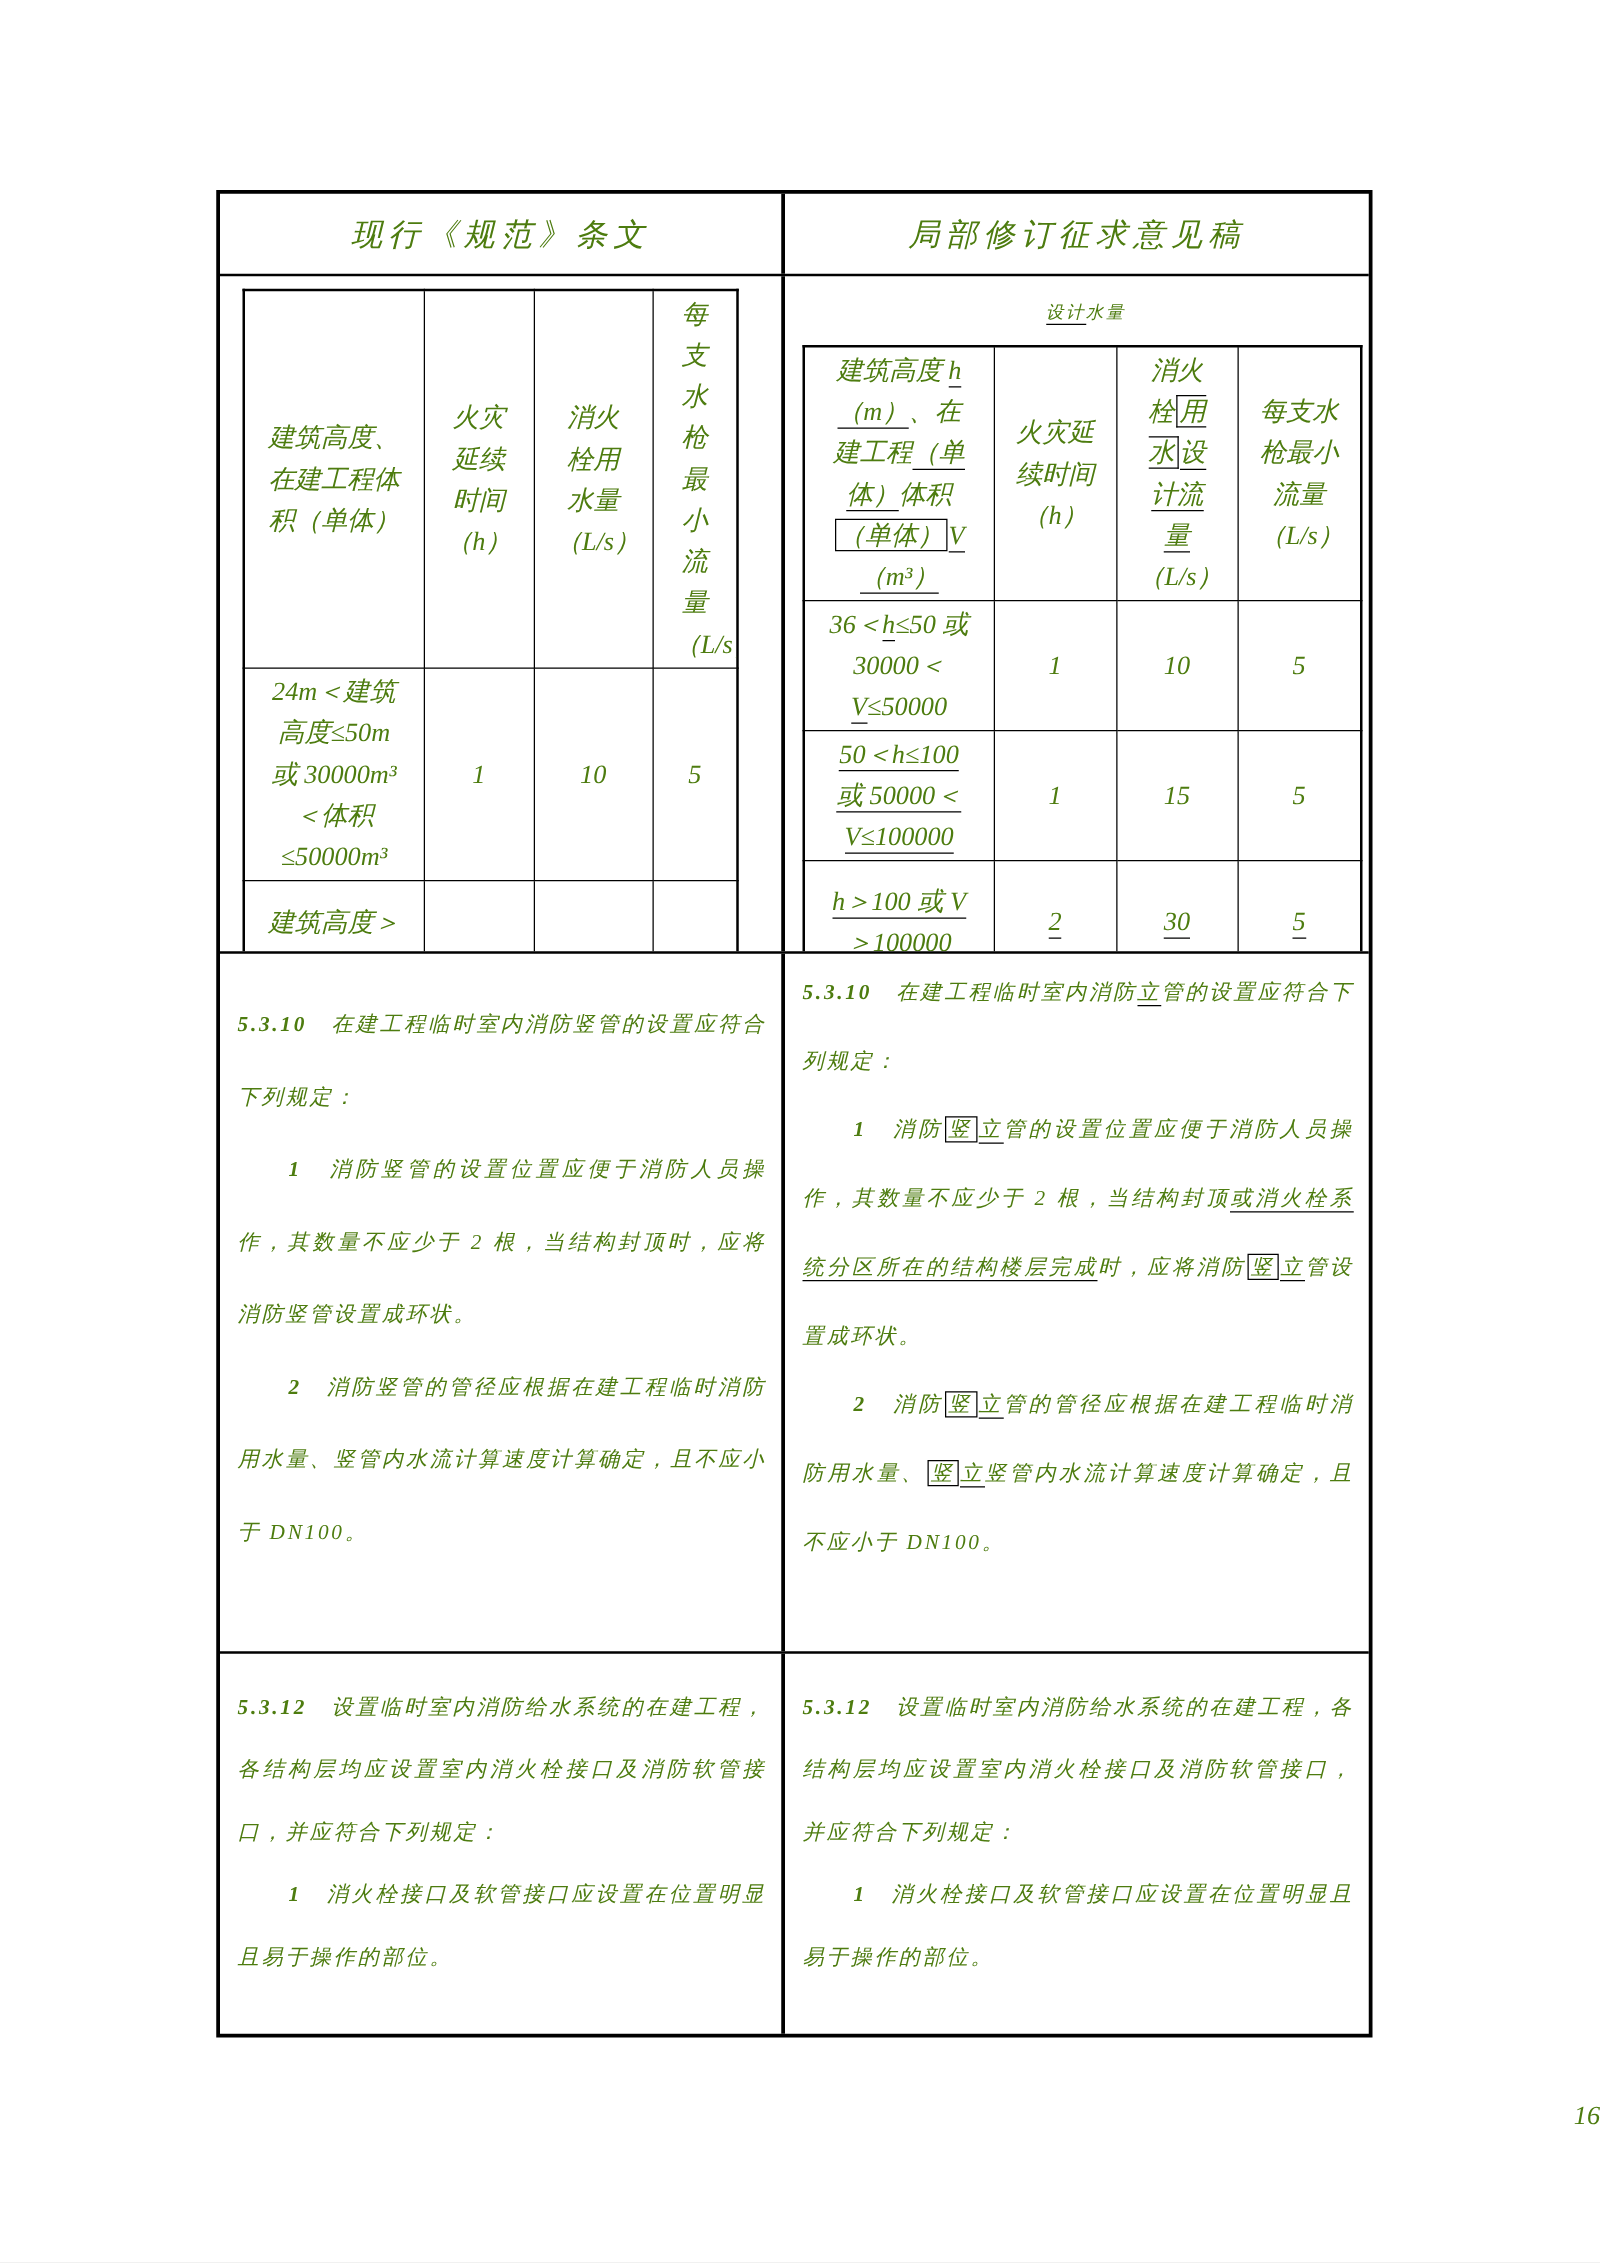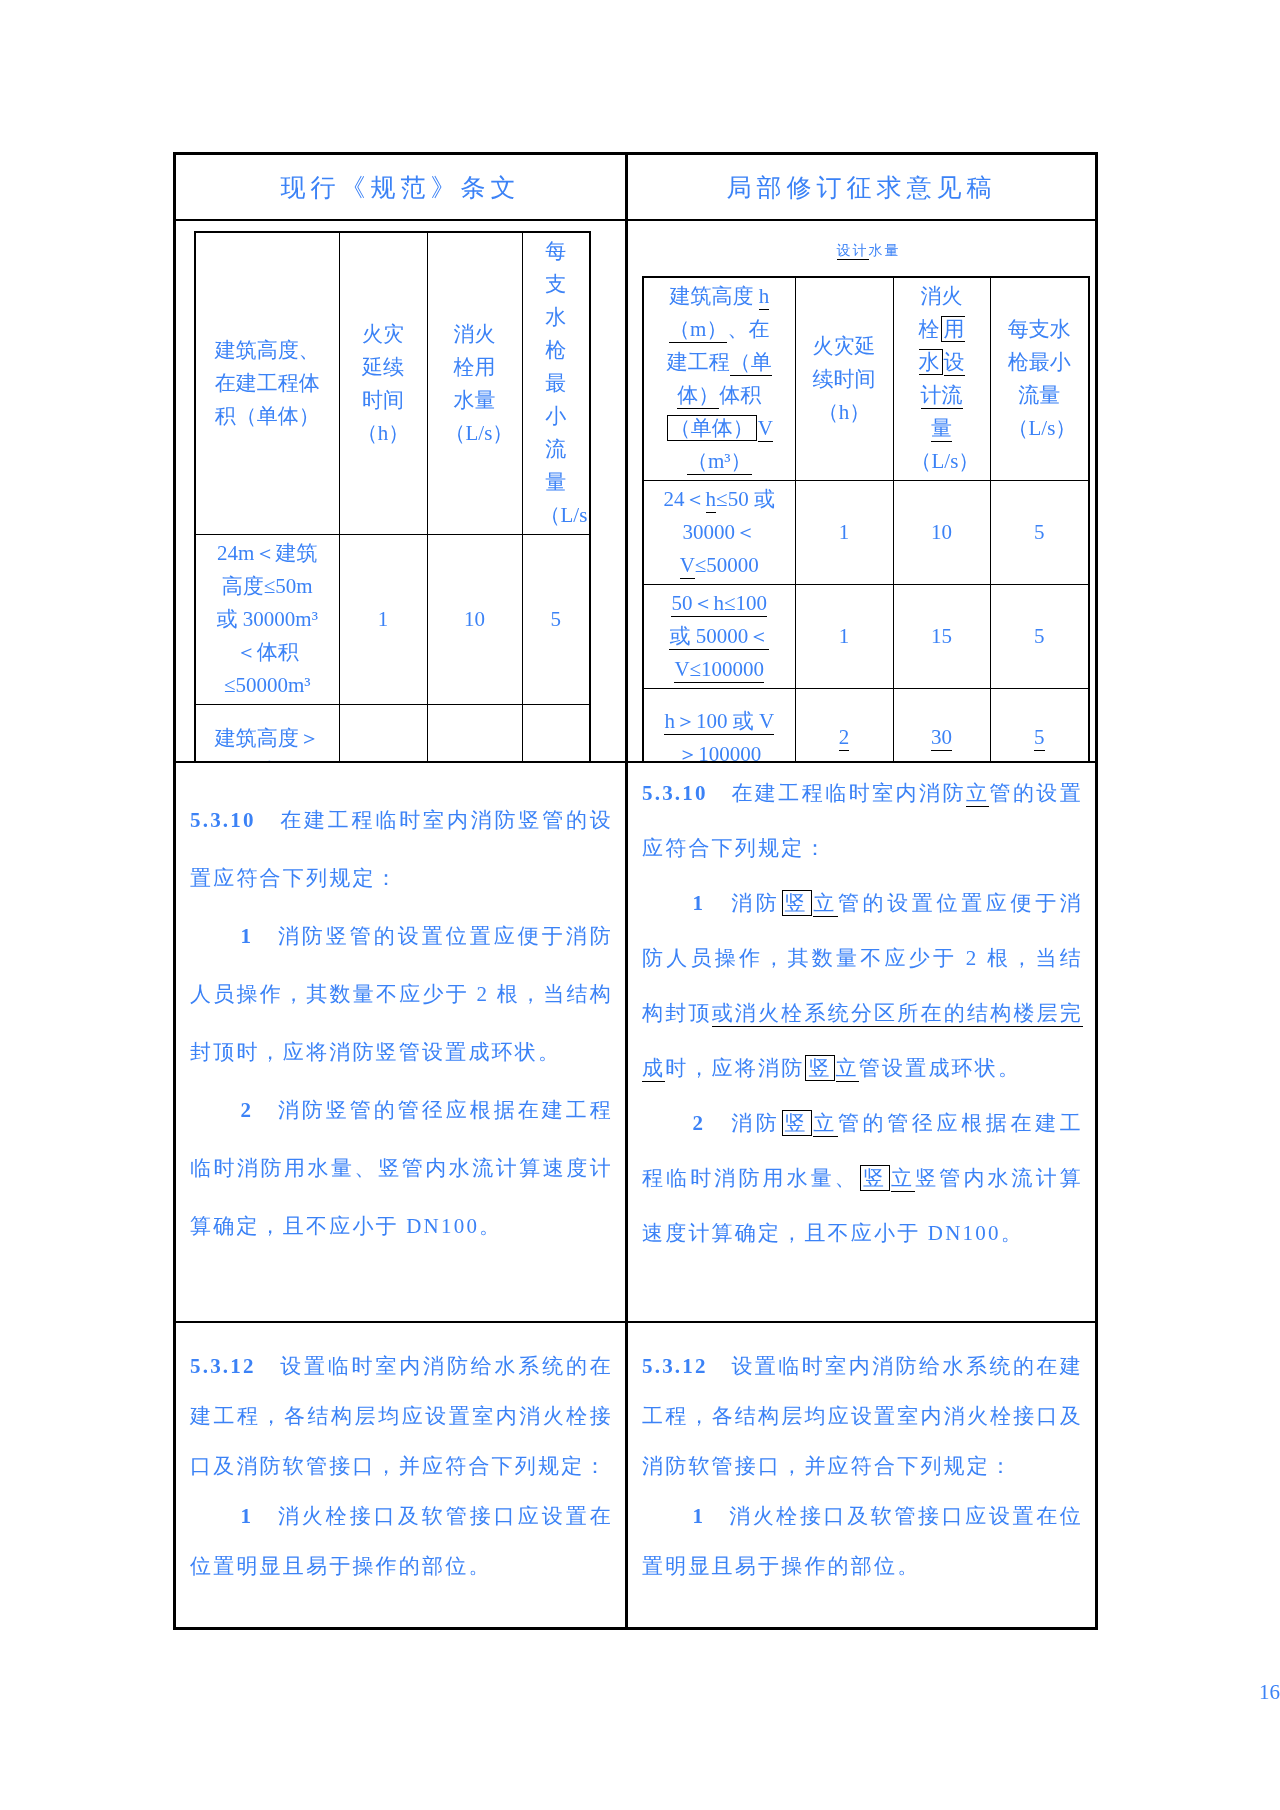--- a/index.html
+++ b/index.html
@@ -1,22 +1,23 @@
 <!DOCTYPE html>
 <html><head>
 <meta charset="utf-8">
 <style>
   html,body{margin:0;padding:0;background:#e8e8e8;}
   .page{
     position:relative;
     width:1280px;height:1810px;
     background:#ffffff;
     font-family:"Liberation Serif","DejaVu Serif",serif;
-    color:#3b82f6;
+    color:#4d7c0f;
     overflow:hidden;
+    font-style:italic;
   }
   
   .doc-table{
     position:absolute;left:173px;top:152px;
     width:925px;height:1478px;
     border:3px solid #000;
     box-sizing:border-box;
     display:flex;flex-direction:column;
     background:#fff;
   }
@@ -61,21 +62,21 @@
   .caption{
     text-align:center;
     margin:15px 0 0 14px;
     font-size:14px;letter-spacing:2px;
     line-height:30px;
   }
 
   
   .txt{
     padding:4px 12px 0 14px;
-    font-size:21px;
+    font-size:17px;
     text-align:justify;
     letter-spacing:2.2px;
   }
   .txt p{margin:0;}
   .txt p.clause{text-indent:2.4em;}
   .row-5310 .col-l .txt{padding-top:28px;line-height:58px;}
   .row-5310 .col-r .txt{padding-top:3px;line-height:55px;}
   .row-5312 .txt{padding-top:18px;line-height:50px;}
 
   
@@ -140,21 +141,21 @@
               <col style="width:99px">
             </colgroup>
           <tbody>
             <tr class="hr0">
               <td><span>建筑高度 </span><span class="ins">h</span><span class="ins">（m）</span><span>、在建工程</span><span class="ins">（单体）</span><span>体积</span><span class="del">（单体）</span><span class="ins">V</span><span class="ins">（m³）</span></td>
               <td>火灾延续时间（h）</td>
               <td><span>消火栓</span><span class="del">用水</span><span class="ins">设计流量</span><span>（L/s）</span></td>
               <td>每支水枪最小流量（L/s）</td>
             </tr>
             <tr class="r1">
-              <td><span>24＜</span><span class="ins">h</span><span>≤50 或 30000＜</span><span class="ins">V</span><span>≤50000</span></td>
+              <td><span>36＜</span><span class="ins">h</span><span>≤50 或 30000＜</span><span class="ins">V</span><span>≤50000</span></td>
               <td>1</td>
               <td>10</td>
               <td>5</td>
             </tr>
             <tr class="r2">
               <td><span class="ins">50＜h≤100 或 50000＜V≤100000</span></td>
               <td>1</td>
               <td>15</td>
               <td>5</td>
             </tr>

